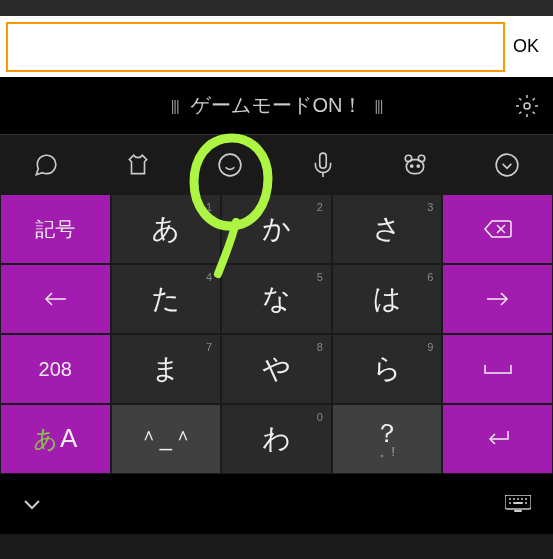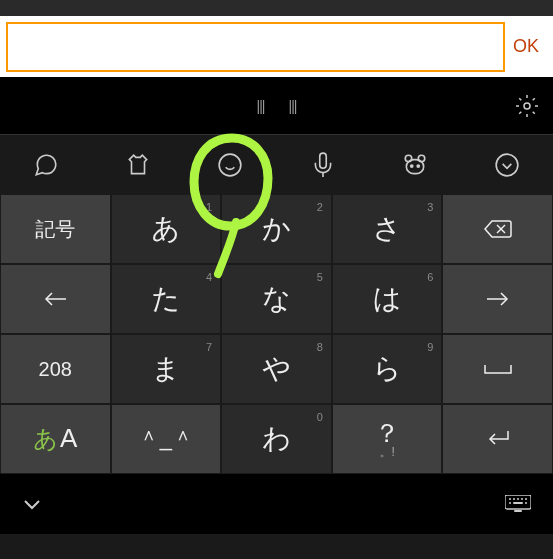--- a/index.html
+++ b/index.html
@@ -18,21 +18,21 @@
     padding: 5px 6px;
   }
   .text-input {
     flex: 1; height: 50px;
     border: 2px solid #ff9800;
     background: #fff;
   }
   .ok-btn {
     padding: 0 8px;
     font-size: 18px;
-    color: #c2410c;
+    color: #000000;
     background: transparent;
     border: none;
   }
   .suggestion-bar {
     background: #000;
     height: 57px;
     display: flex; align-items: center; justify-content: center;
     position: relative;
     color: #ccc;
     font-size: 20px;
@@ -61,21 +61,21 @@
   .key {
     flex: 1;
     margin: 1px;
     background: #2a2a2a;
     display: flex; align-items: center; justify-content: center;
     color: #eee;
     font-size: 28px;
     position: relative;
     font-family: sans-serif;
   }
-  .key.func { background: #404040; font-size: 20px; }
+  .key.func { background: #a21caf; font-size: 20px; }
   .key.light { background: #404040; }
   .key .sub {
     position: absolute;
     right: 8px; top: 6px;
     font-size: 11px; color: #888;
   }
   .lang-key { display: flex; align-items: baseline; }
   .lang-a { color: #8bc34a; font-size: 24px; }
   .lang-big { color: #eee; font-size: 26px; margin-left: 2px; }
   .bottom-bar {
@@ -98,20 +98,21 @@
 
 <div class="top-strip"></div>
 
 <div class="input-area">
   <div class="text-input"></div>
   <button class="ok-btn">OK</button>
 </div>
 
 <div class="suggestion-bar">
   <span class="sugg-left">|||</span>
+  <span class="sugg-text">ゲームモードON！</span>
   <span class="sugg-right">|||</span>
   <span class="settings-icon">
     <svg width="24" height="24" viewBox="0 0 24 24" fill="none" stroke="#ccc" stroke-width="1.5">
       <circle cx="12" cy="12" r="3"></circle>
       <path d="M12 1v3m0 16v3M4.2 4.2l2.1 2.1m11.4 11.4l2.1 2.1M1 12h3m16 0h3M4.2 19.8l2.1-2.1m11.4-11.4l2.1-2.1"></path>
     </svg>
   </span>
 </div>
 
 <div class="toolbar">

